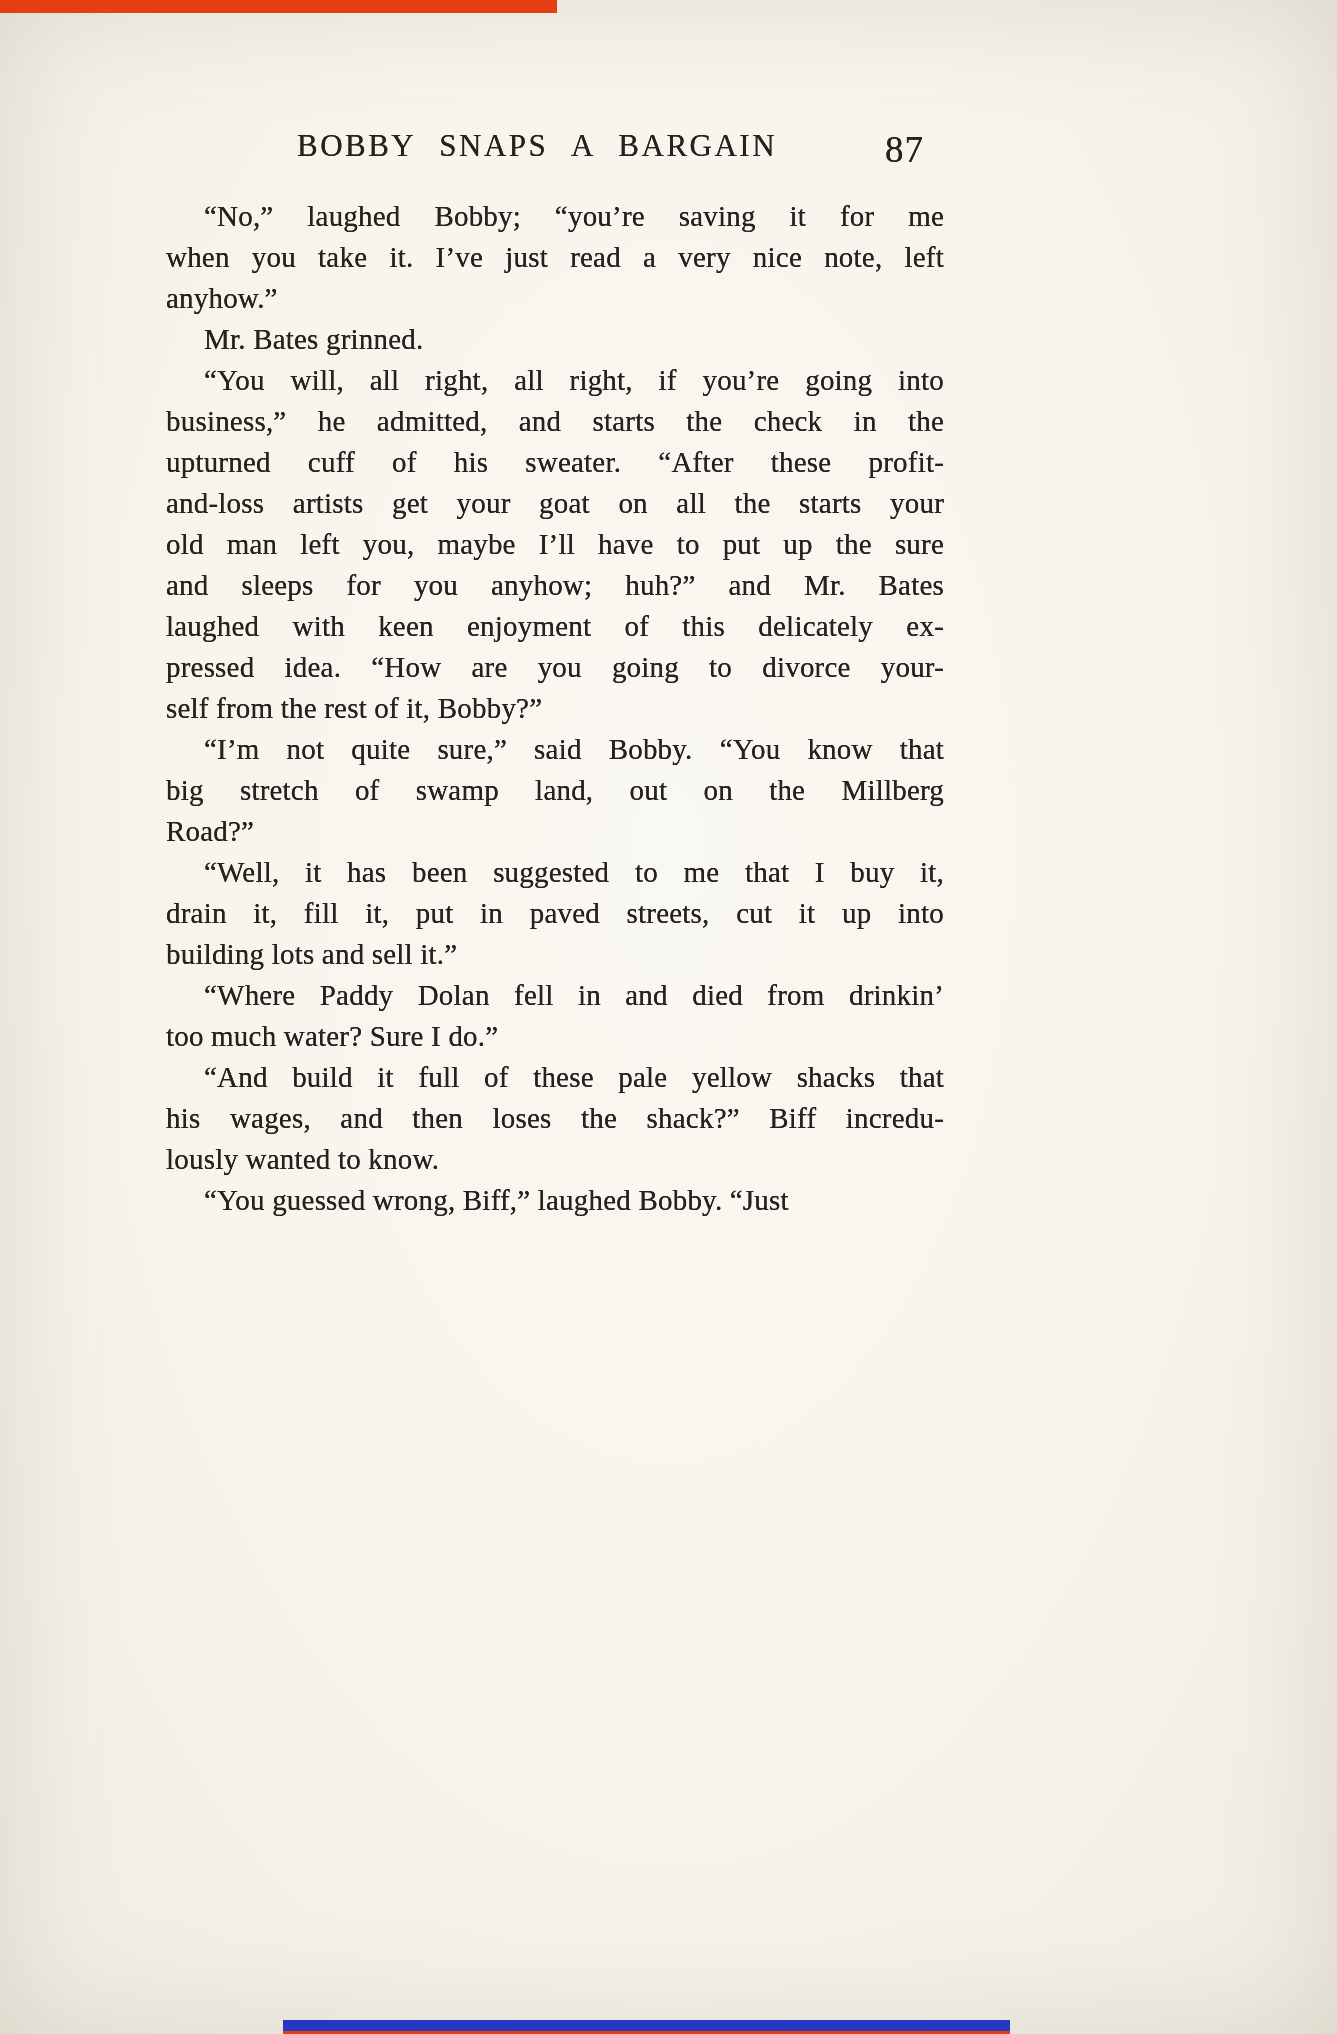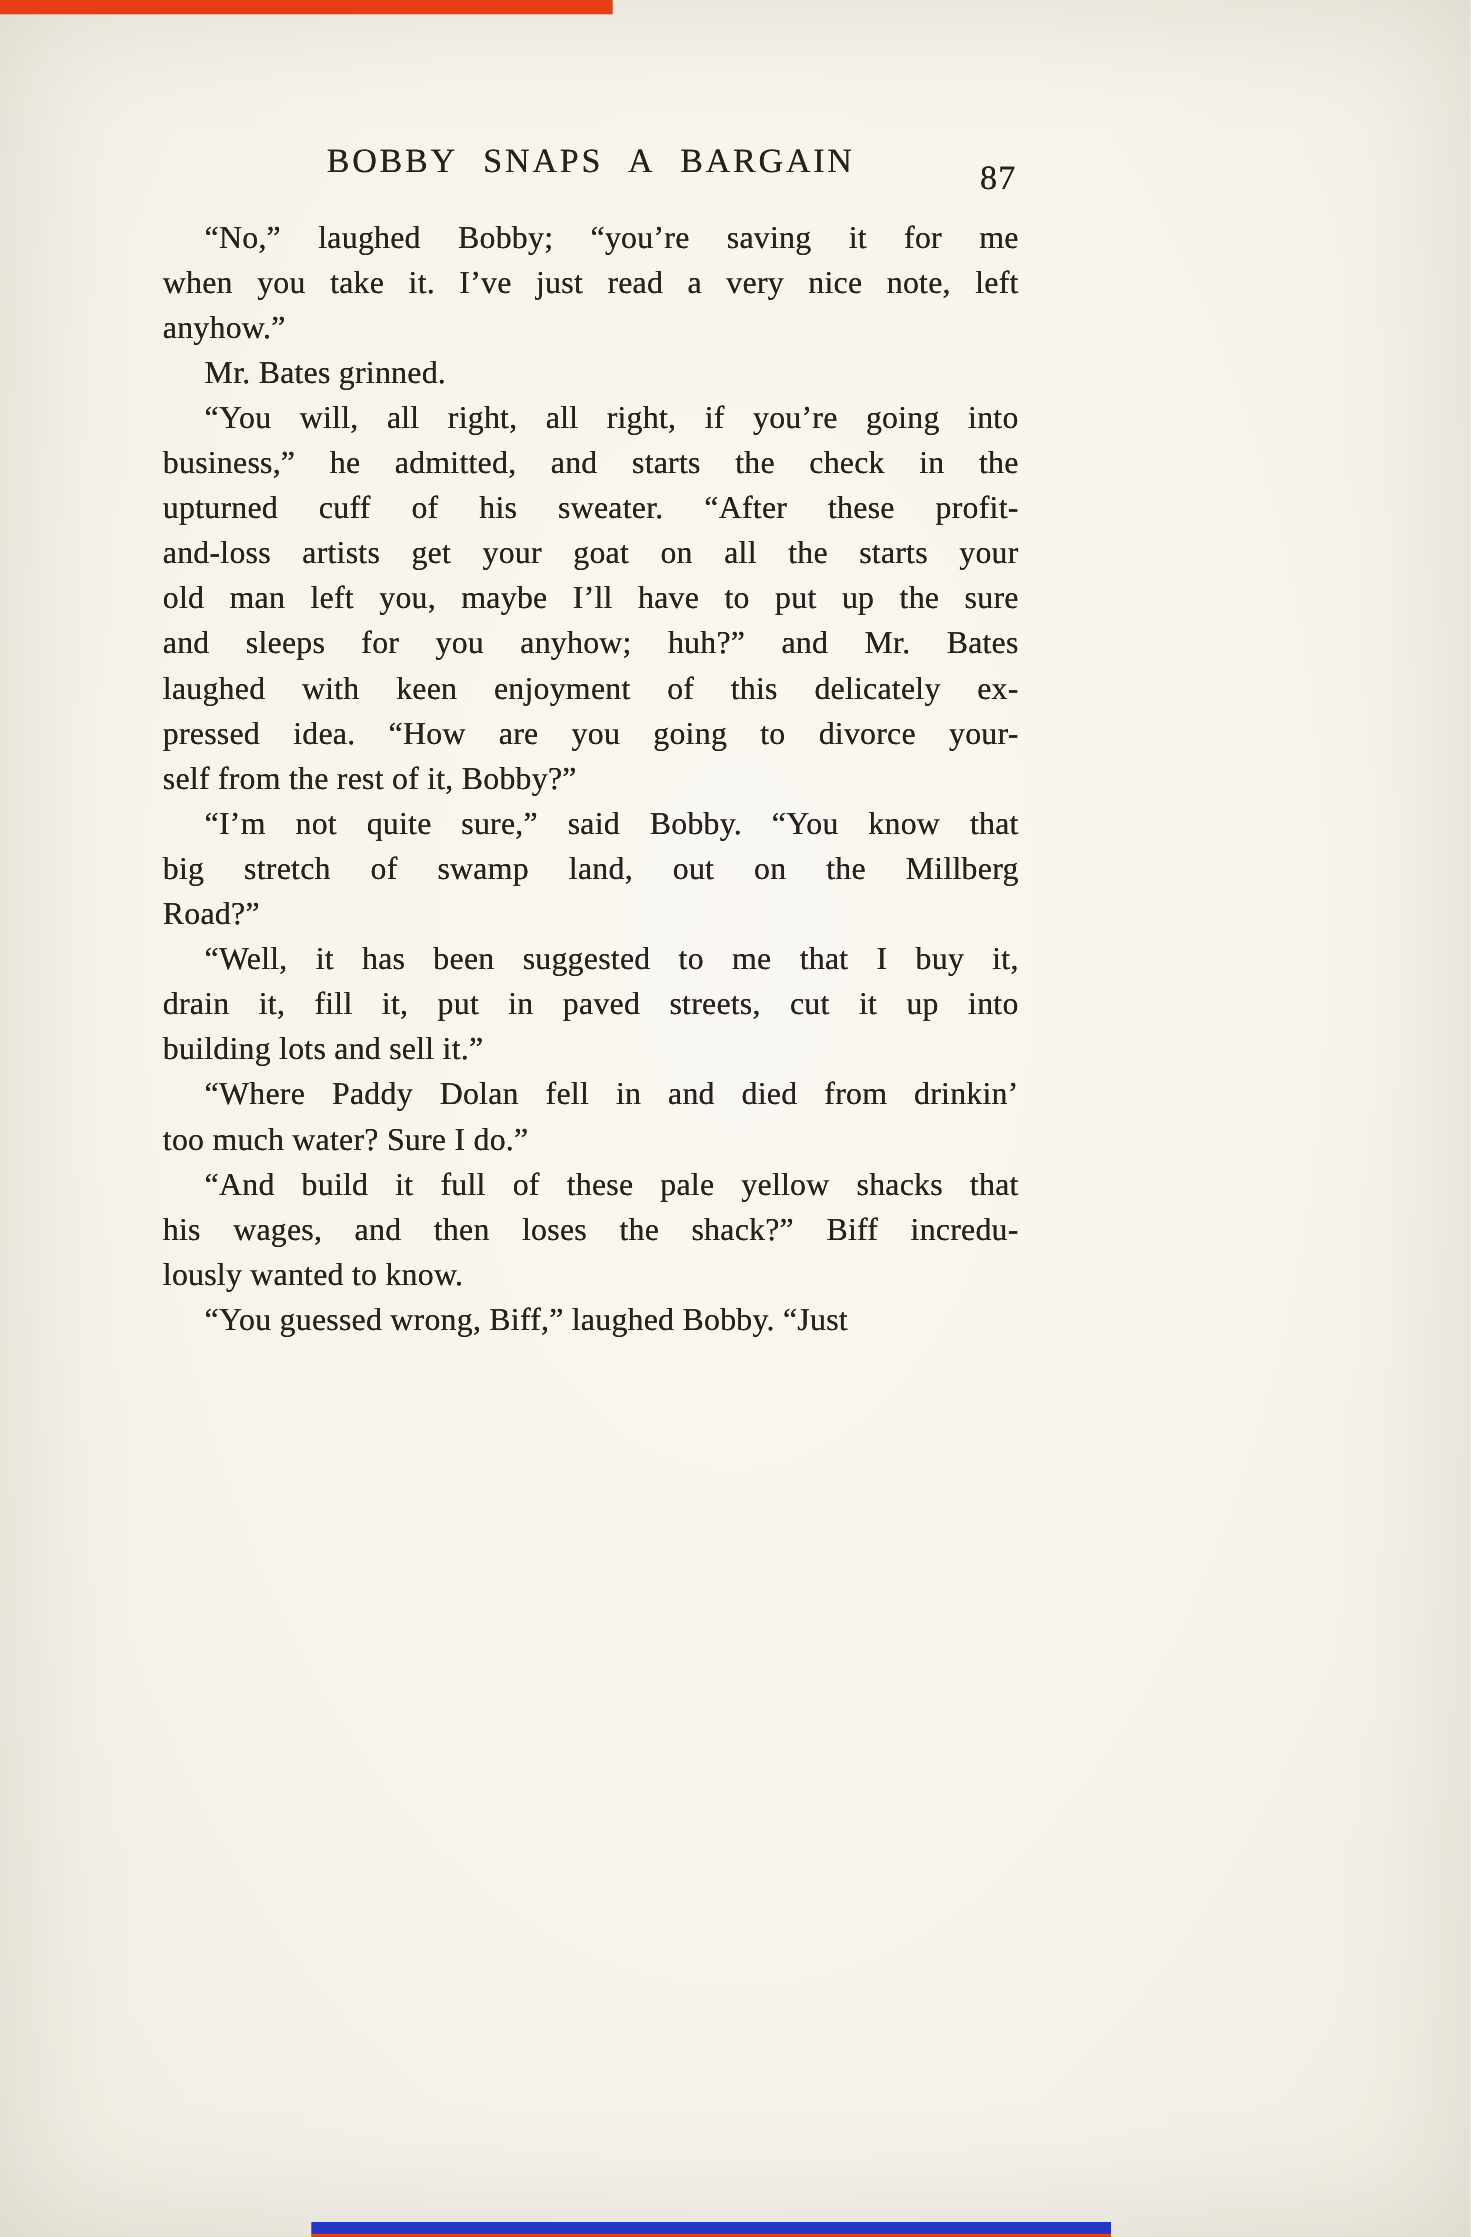--- a/index.html
+++ b/index.html
@@ -41,22 +41,22 @@
   .title {
     display: block;
     text-align: center;
     font-size: 31px;
     letter-spacing: 2.5px;
     word-spacing: 14px;
     text-shadow: 0 0 0.5px currentColor;
   }
   .pagenum {
     position: absolute;
-    top: 16px; right: 2px;
-    font-size: 31px;
+    top: 0; right: 2px;
+    font-size: 37px;
     letter-spacing: 1px;
     text-shadow: 0 0 0.5px currentColor;
     margin-left: 24px;
   }
   .textblock {
     position: absolute;
     top: 196px; left: 148px;
     width: 778px;
     font-size: 29px;
     line-height: 41px;
@@ -79,21 +79,21 @@
 <body>
 
 <div class="page">
   <div class="top-bar" style="background: rgb(230, 61, 21);"></div>
 
   <div class="header" style="color: rgb(38, 34, 29);">
     <span class="title">BOBBY SNAPS A BARGAIN</span>
     <span class="pagenum">87</span>
   </div>
 
-  <div class="textblock" id="textblock" style="color: rgb(38, 34, 29);">
+  <div class="textblock" id="textblock" style="color: rgb(38, 34, 29); margin-left: 18px;">
       <div class="para">
         <div class="line first">“No,” laughed Bobby; “you’re saving it for me</div>
         <div class="line">when you take it.  I’ve just read a very nice note, left</div>
         <div class="line last">anyhow.”</div>
       </div>
       <div class="para">
         <div class="line first last">Mr. Bates grinned.</div>
       </div>
       <div class="para">
         <div class="line first">“You will, all right, all right, if you’re going into</div>

